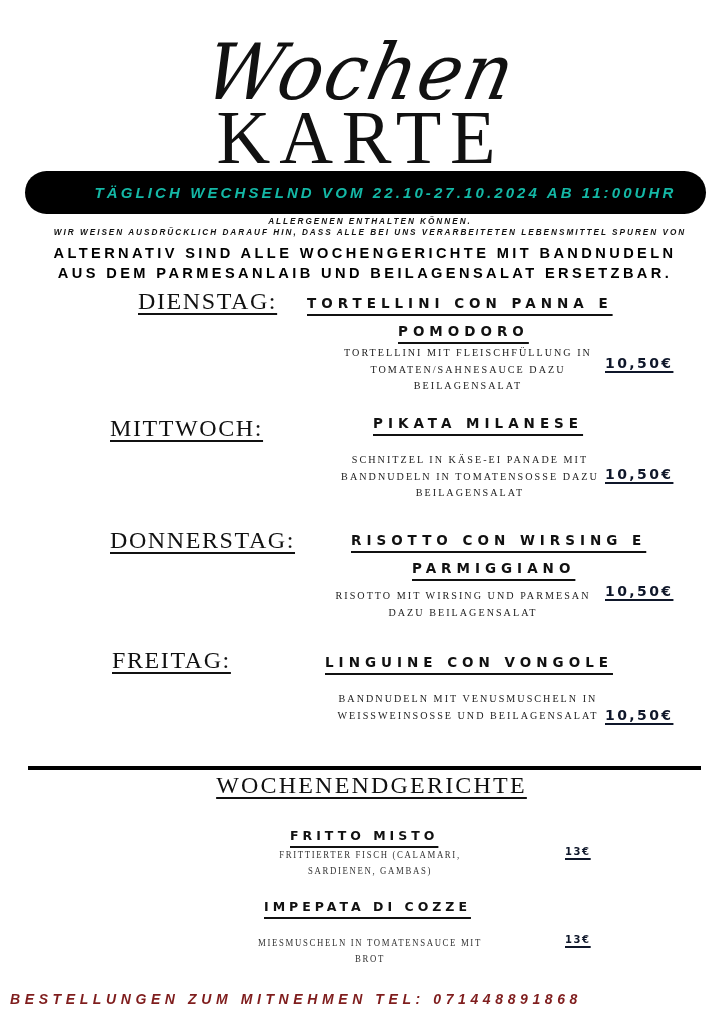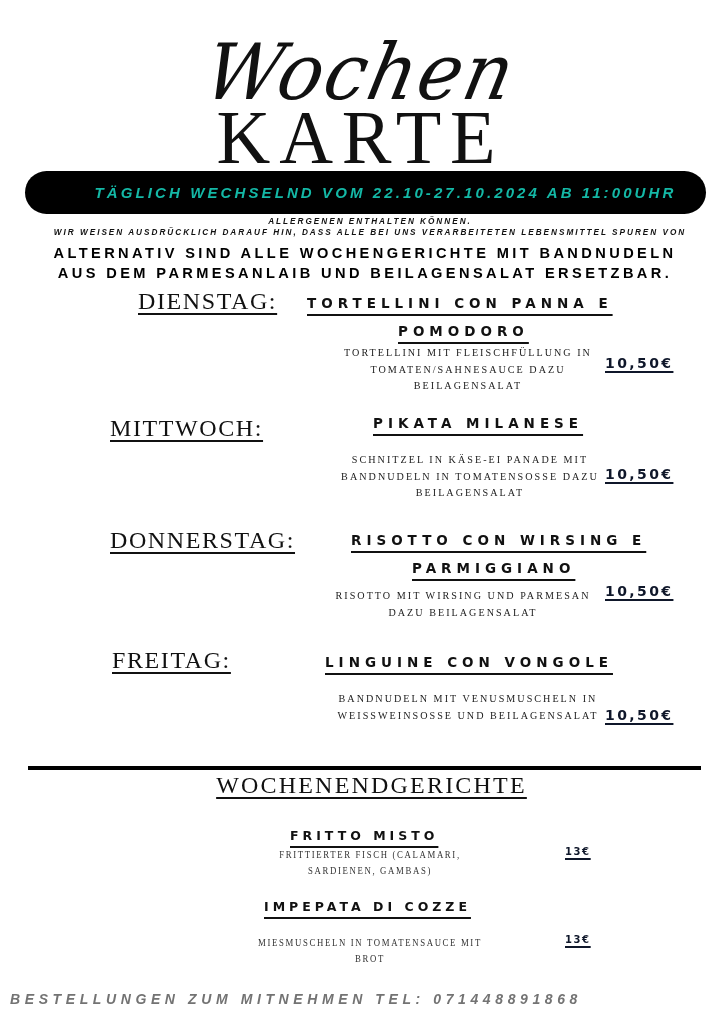--- a/index.html
+++ b/index.html
@@ -127,21 +127,21 @@
     text-underline-offset: 4px;
     color: #111;
   }
 
   .footer {
     left: 0; width: 592px; top: 991px;
     text-align: center;
     font-family: "Liberation Sans", sans-serif;
     font-style: italic; font-weight: bold;
     font-size: 14px; letter-spacing: 4.6px;
-    color: #737373;
+    color: #7f1d1d;
   }
 </style>
 </head>
 <body>
 
 <div class="abs script-title">
   <span>Wochen</span>
 </div>
 <div class="abs karte">KARTE</div>
 

